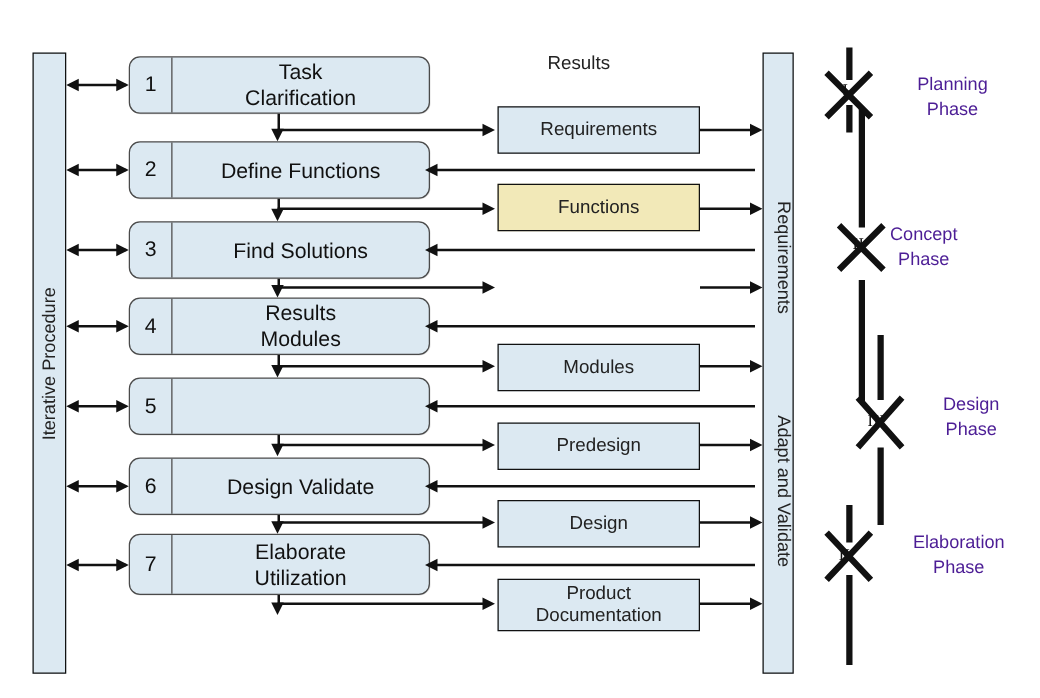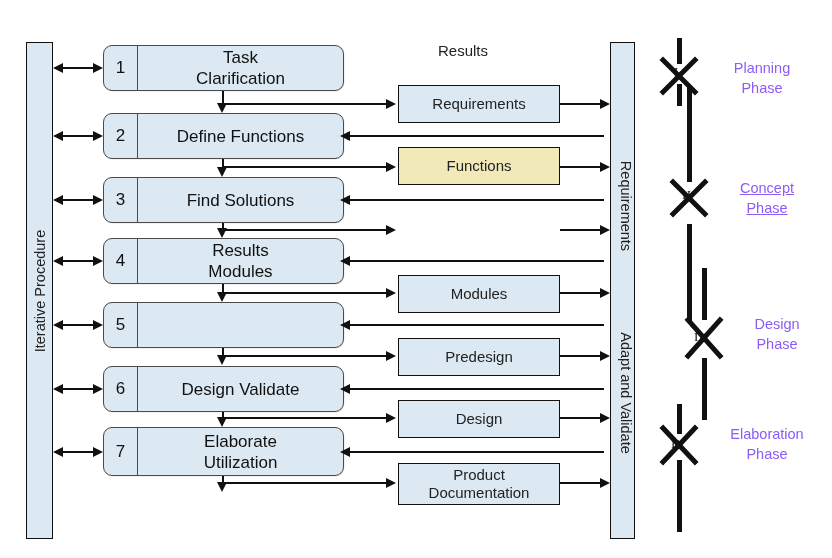--- a/index.html
+++ b/index.html
@@ -45,21 +45,21 @@
   .vl-line{position:absolute;width:2.4px;background:#111;}
   .arrow{position:absolute;width:0;height:0;}
   .arrow.r{border-top:5.5px solid transparent;border-bottom:5.5px solid transparent;border-left:10px solid #111;}
   .arrow.l{border-top:5.5px solid transparent;border-bottom:5.5px solid transparent;border-right:10px solid #111;}
   .arrow.d{border-left:5.5px solid transparent;border-right:5.5px solid transparent;border-top:10px solid #111;}
 
   
   .track{position:absolute;width:5px;background:#111;}
   .phaselabel{
     position:absolute;text-align:center;font-size:14.5px;line-height:20px;
-    color:#8b5cf6;white-space:nowrap;
+    color:#4c1d95;white-space:nowrap;
   }
   .roman{
     position:absolute;font-size:13px;color:#111;letter-spacing:.5px;
     font-family:"Liberation Serif",serif;
   }
   .results-title{position:absolute;font-size:15px;color:#222;}
 </style>
 </head>
 <body>
 
@@ -258,21 +258,21 @@
   <div class="phaselabel" style="left:703px;top:58px;width:118px;">
     <span>Planning</span><br>
     <span>Phase</span>
   </div>
 
   <svg style="position:absolute;left:667px;top:178px;" width="46" height="40" viewBox="0 0 46 40">
     <path d="M6 4 L22 20 L38 4" stroke="#111" stroke-width="5" fill="none" stroke-linecap="square"></path>
     <path d="M6 36 L22 20 L38 36" stroke="#111" stroke-width="5" fill="none" stroke-linecap="square"></path>
   </svg>
   <div class="roman" style="left:682px;top:187px;">II</div>
-  <div class="phaselabel" style="left:708px;top:178px;width:118px;text-decoration:underline;">
+  <div class="phaselabel" style="left:680px;top:178px;width:118px;">
     <span>Concept</span><br>
     <span>Phase</span>
   </div>
 
   <svg style="position:absolute;left:682px;top:316px;" width="46" height="44" viewBox="0 0 46 44">
     <path d="M6 4 L22 22 L38 4" stroke="#111" stroke-width="5" fill="none" stroke-linecap="square"></path>
     <path d="M6 40 L22 22 L38 40" stroke="#111" stroke-width="5" fill="none" stroke-linecap="square"></path>
   </svg>
   <div class="roman" style="left:694px;top:329px;">III</div>
   <div class="phaselabel" style="left:722px;top:314px;width:110px;">

